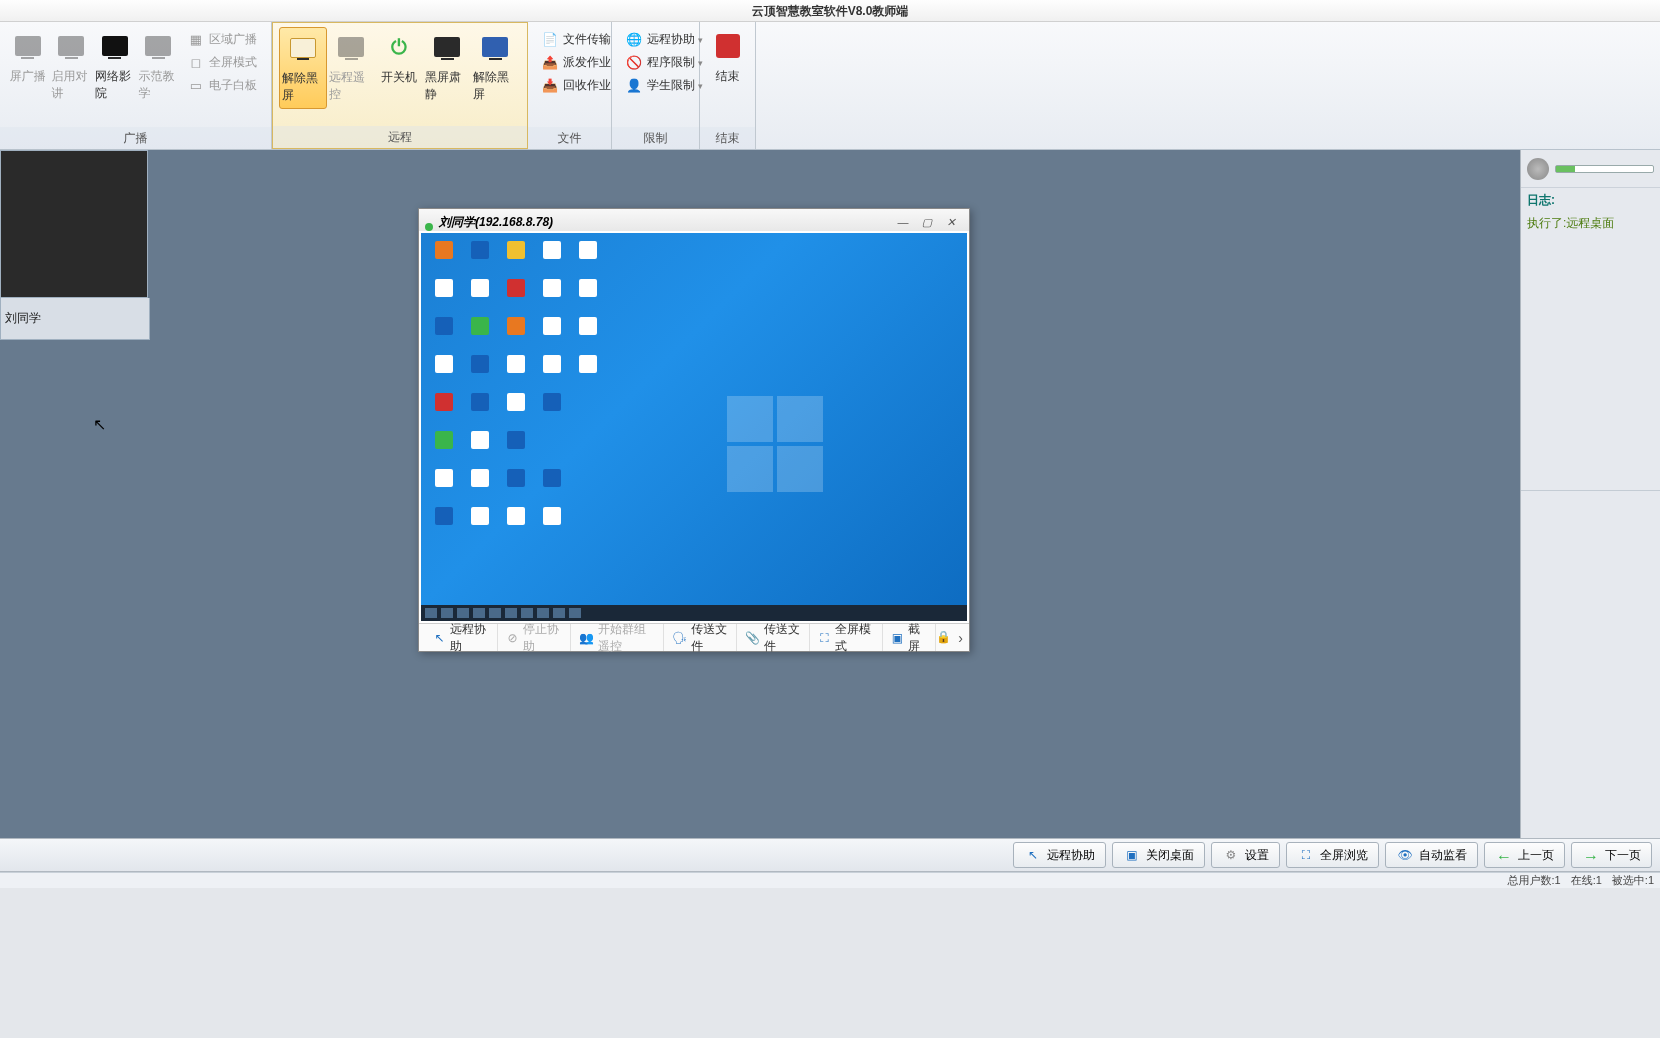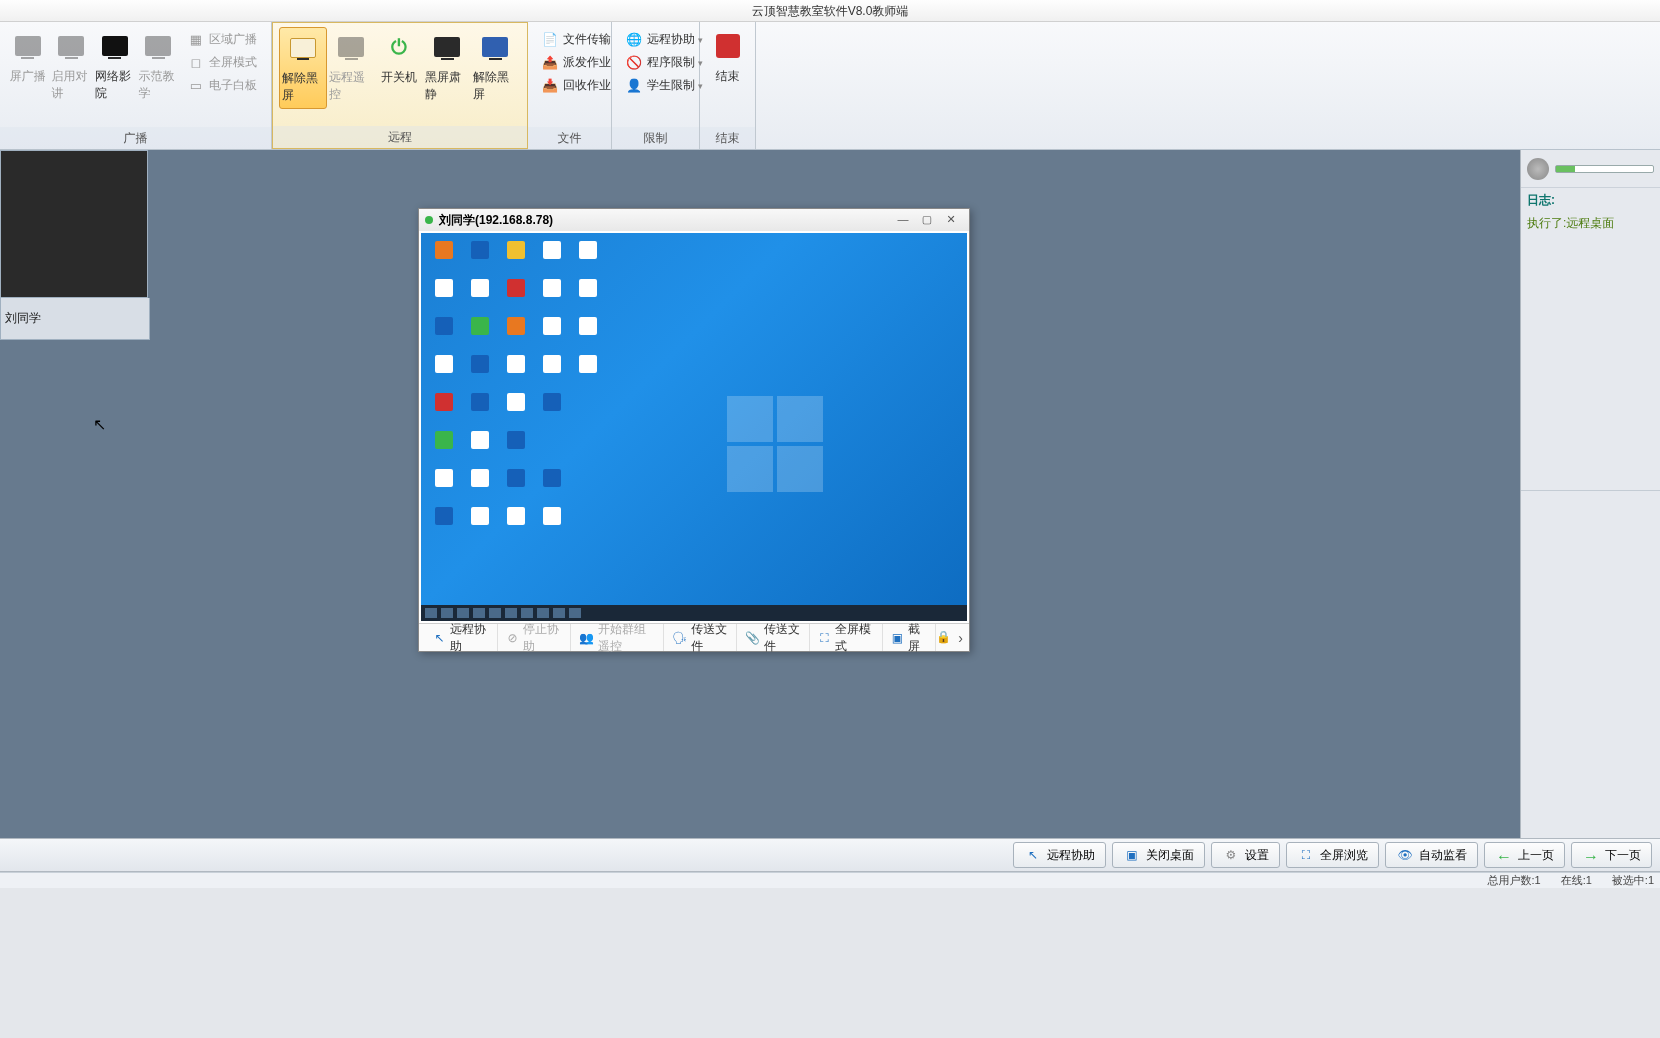--- a/index.html
+++ b/index.html
@@ -1,19 +1,19 @@
 <!DOCTYPE html>
 <html><head>
 <meta charset="utf-8">
 <style>
 * { margin: 0; padding: 0; box-sizing: border-box; font-family: "Microsoft YaHei", SimSun, sans-serif; }
 body { background: #677a8e; width: 1660px; height: 1038px; overflow: hidden; position: relative; }
 
 
-.titlebar { position: absolute; top: 0; left: 0; right: 0; height: 22px; background: linear-gradient(#fefefe,#f0f0f0); text-align: center; font-size: 12px; color: #333; line-height: 22px; border-bottom: 1px solid #d0d0d0; }
+.titlebar { position: absolute; top: 0; left: 0; right: 0; height: 22px; background: linear-gradient(#fefefe,#f0f0f0); text-align: center; font-size: 12px; color: #333; line-height: 22px; border-bottom: 1px solid #d0d0d0; font-weight: bold; }
 
 
 .ribbon { position: absolute; top: 22px; left: 0; right: 0; height: 128px; background: linear-gradient(#f8f9fb,#e8ecf2); border-bottom: 1px solid #b8c2cc; display: flex; }
 .ribbon-group { border-right: 1px solid #c0c8d0; display: flex; flex-direction: column; }
 .ribbon-group.active { background: linear-gradient(#fef8e8,#f8edc8); border: 1px solid #d8b860; }
 .ribbon-body { flex: 1; display: flex; align-items: flex-start; padding: 4px 6px; }
 .ribbon-footer { height: 22px; text-align: center; font-size: 12px; color: #555; line-height: 22px; background: rgba(220,228,238,.4); }
 .big-btn { display: flex; flex-direction: column; align-items: center; justify-content: flex-start; width: 48px; padding: 4px 2px; font-size: 12px; color: #333; cursor: pointer; }
 .big-btn.disabled { color: #9a9a9a; }
 .big-btn.highlight { background: linear-gradient(#ffe9a8,#ffcb5a); border: 1px solid #d89830; border-radius: 3px; }
@@ -33,21 +33,21 @@
 
 .workspace { position: absolute; top: 150px; left: 0; right: 140px; bottom: 190px; background: #677a8e; }
 
 
 .stu-thumb { position: absolute; left: 0; top: 0; width: 150px; }
 .stu-thumb .frame { width: 148px; height: 148px; background: #2a2a2a; border: 1px solid #a0b0c0; }
 .stu-thumb .label { background: #d8dee6; font-size: 12px; padding: 12px 4px; color: #222; border: 1px solid #a0b0c0; border-top: none; }
 
 
 .remote-win { position: absolute; left: 418px; top: 58px; width: 552px; background: #f2f2f2; border: 1px solid #888; box-shadow: 2px 2px 8px rgba(0,0,0,.3); }
-.rw-title { height: 22px; background: linear-gradient(#f8f8f8,#e8e8e8); display: flex; align-items: center; padding: 0 6px; font-size: 12px; }
+.rw-title { height: 22px; background: linear-gradient(#f8f8f8,#e8e8e8); display: flex; align-items: flex-end; padding: 0 6px; font-size: 12px; font-style: italic; }
 .rw-title .dot { width: 8px; height: 8px; background: #3ab54a; border-radius: 50%; margin-right: 6px; }
 .rw-title .sp { flex: 1; }
 .rw-title .wbtn { width: 24px; height: 16px; text-align: center; line-height: 14px; font-size: 11px; cursor: pointer; color: #555; }
 .rw-content { height: 392px; background: #fff; padding: 2px; }
 .rw-desktop { width: 100%; height: 100%; background: linear-gradient(135deg,#1b7fd4 0%,#2090e8 40%,#0d6bc0 100%); position: relative; overflow: hidden; }
 .win-logo { position: absolute; left: 56%; top: 42%; width: 100px; height: 100px; }
 .win-logo div { position: absolute; width: 46px; height: 46px; background: rgba(255,255,255,.22); }
 .win-logo .q1 { left: 0; top: 0; } .win-logo .q2 { left: 50px; top: 0; }
 .win-logo .q3 { left: 0; top: 50px; } .win-logo .q4 { left: 50px; top: 50px; }
 .desk-icons { position: absolute; left: 6px; top: 6px; display: grid; grid-template-columns: repeat(5, 34px); grid-auto-rows: 36px; gap: 2px; }
@@ -74,21 +74,21 @@
 .rp-mid { position: absolute; left: 0; right: 0; top: 340px; height: 1px; background: #c4ccd4; }
 
 
 .bottom-bar { position: absolute; left: 0; right: 0; bottom: 166px; height: 34px; background: linear-gradient(#f4f6f9,#e2e6ec); border-top: 1px solid #b0b8c0; border-bottom: 1px solid #b0b8c0; display: flex; align-items: center; justify-content: flex-end; padding: 0 8px; gap: 6px; }
 .bb-btn { height: 26px; padding: 0 10px; background: linear-gradient(#fdfdfd,#e8ecf0); border: 1px solid #a8b2bc; border-radius: 3px; display: flex; align-items: center; font-size: 12px; cursor: pointer; }
 .bb-btn .bi { width: 18px; height: 16px; margin-right: 5px; display: inline-flex; align-items: center; justify-content: center; }
 .arrow-l { color: #3ab54a; font-size: 16px; font-weight: bold; }
 .arrow-r { color: #3ab54a; font-size: 16px; font-weight: bold; }
 
 
-.status-bar { position: absolute; left: 0; right: 0; bottom: 150px; height: 16px; background: #eef1f5; border-top: 1px solid #c8d0d8; font-size: 11px; color: #444; display: flex; justify-content: flex-end; align-items: center; padding: 0 6px; gap: 20px; }
+.status-bar { position: absolute; left: 0; right: 0; bottom: 150px; height: 16px; background: #eef1f5; border-top: 1px solid #c8d0d8; font-size: 11px; color: #444; display: flex; justify-content: flex-end; align-items: center; padding: 0 6px; gap: 10px; }
 
 
 .bottom-fill { position: absolute; left: 0; right: 0; bottom: 0; height: 150px; background: #e4e7eb; }
 
 
 .cursor { position: absolute; left: 93px; top: 415px; font-size: 16px; color: #000; pointer-events: none; z-index: 100; }
 </style>
 </head>
 <body>
 

